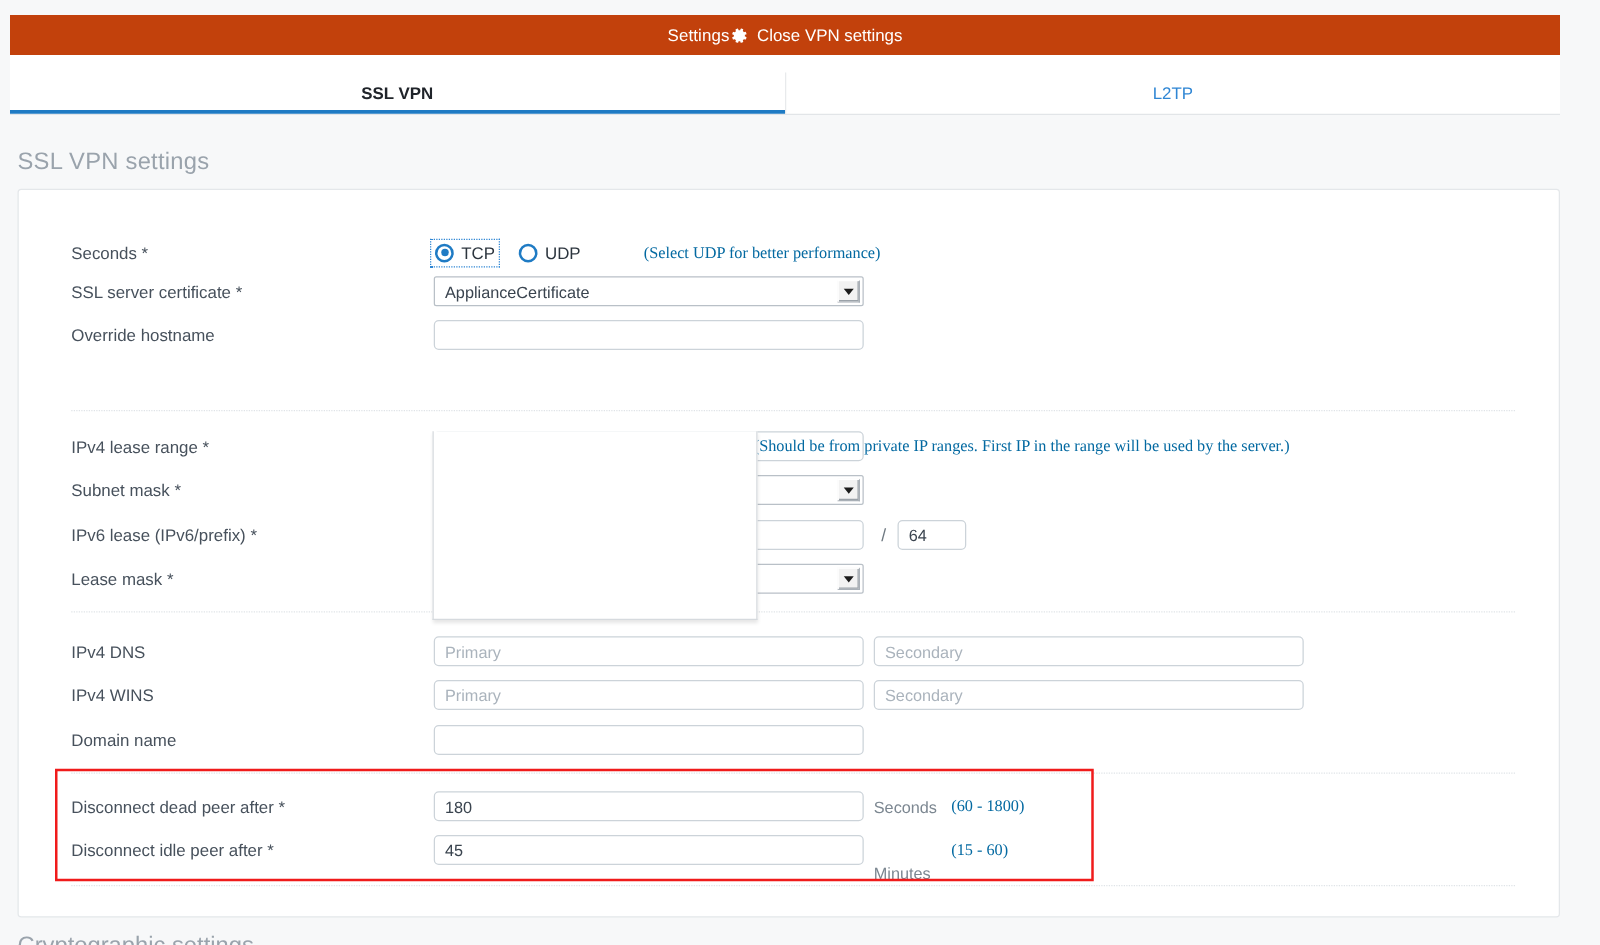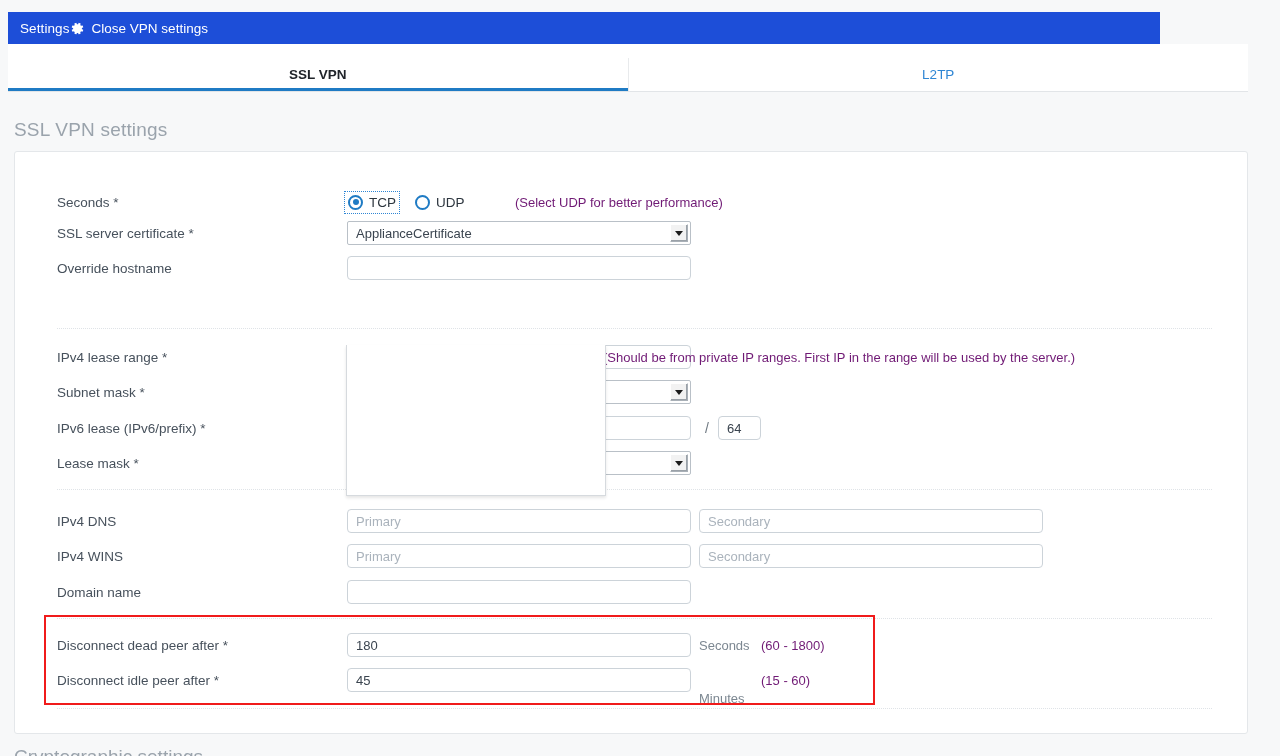--- a/index.html
+++ b/index.html
@@ -12,24 +12,24 @@
   }
   #app {
     position: relative;
     width: 1280px; height: 756px;
     background: #f7f8f9;
   }
 
   
   .titlebar {
     position: absolute; left: 8px; top: 12px;
-    width: 1152px; height: 32px;
-    background: #1d4ed8;
+    width: 1240px; height: 32px;
+    background: #c2410c;
     display: flex; align-items: center;
-    justify-content: flex-start;
+    justify-content: center;
     padding: 0 12px 0 12px;
   }
   .titlebar-title {
     color: #ffffff; font-size: 13.5px; letter-spacing: .1px;
   }
   .close-vpn {
     display: flex; align-items: center; gap: 7px;
     color: #ffffff; font-size: 13.5px; cursor: pointer;
     white-space: nowrap;
   }
@@ -93,21 +93,21 @@
     height: 24px; width: 344px;
     border: 1px solid #ccd3d9;
     border-radius: 4px;
     background: #fff;
     font-size: 13px; color: #3a444f;
     padding: 0 8px;
     font-family: "Liberation Sans", sans-serif;
     outline: none;
   }
   input.txt::placeholder { color: #aab3bc; }
-  input.txt.short { width: 43px; }
+  input.txt.short { width: 55px; }
   input.txt.sec { width: 344px; }
 
   
   .sel {
     position: relative;
     width: 344px; height: 24px;
     border: 1px solid #b9c0c7;
     border-radius: 2px;
     background: #ffffff;
     font-size: 13px; color: #3a444f;
@@ -150,21 +150,21 @@
     flex: none;
   }
   .radio .dot {
     width: 6px; height: 6px; border-radius: 50%;
     background: #1f7bc4;
   }
   .radio-lbl { font-size: 13.5px; color: #2c353e; }
 
   
   .hint {
-    font-size: 13px; color: #701a75; white-space: nowrap;
+    font-size: 13px; color: #0369a1; white-space: nowrap; font-family: Liberation Serif, serif;
   }
   .unit { font-size: 13px; color: #7c8791; white-space: nowrap; }
 
   
   .sep {
     position: absolute; left: 42px; width: 1155px; height: 1px;
     border-top: 1px dotted #dfe3e7;
   }
 
   

